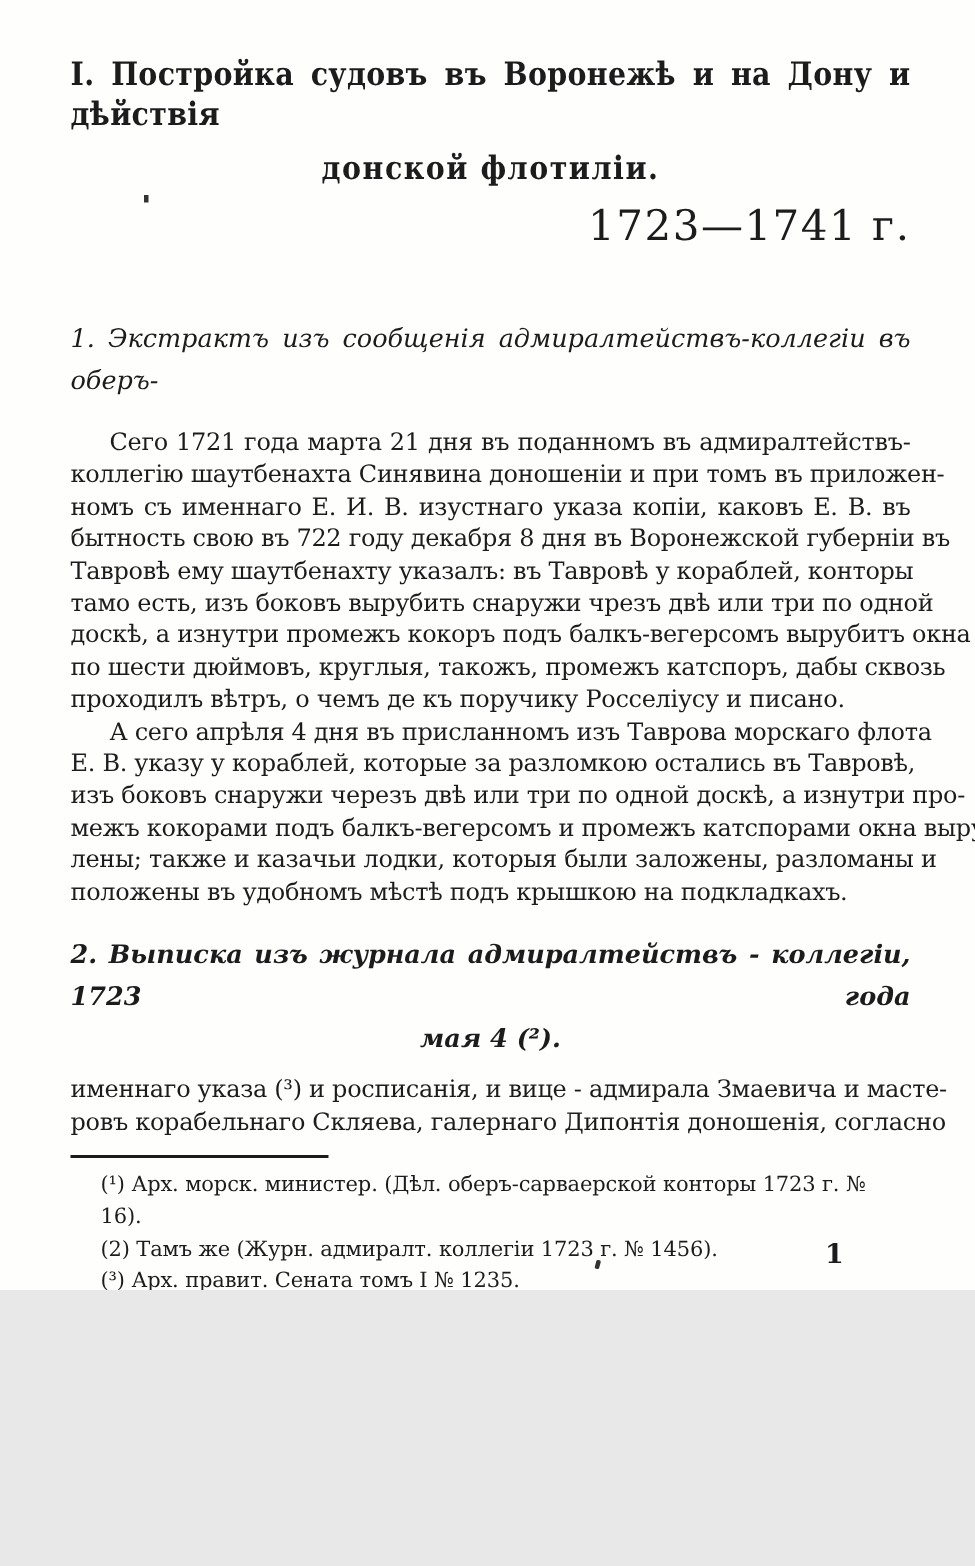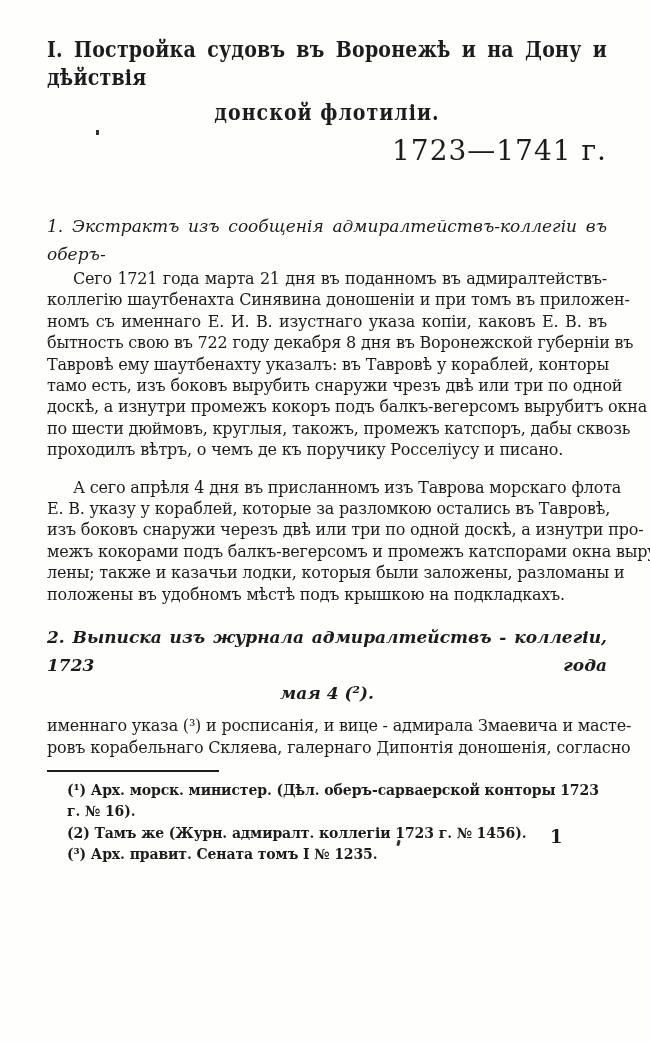--- a/index.html
+++ b/index.html
@@ -1,20 +1,20 @@
 <!DOCTYPE html>
 <html><head>
 <meta charset="utf-8">
 <style>
   * { margin: 0; padding: 0; box-sizing: border-box; }
   html, body { background: #e8e8e8; }
   .page {
     position: relative;
     width: 650px;
-    height: 1044px;
+    height: 860px;
     margin: 0 auto;
     background: #fefefd;
     color: #1c1c1c;
     font-family: "DejaVu Serif", "Liberation Serif", serif;
     overflow: hidden;
   }
   .content { padding: 36px 43px 0 47px; }
 
   
   .title-l1 {
@@ -56,41 +56,41 @@
     text-align-last: justify;
   }
   .hl2 {
     font-style: italic;
     font-size: 17px;
     line-height: 28px;
     text-align: center;
   }
 
   
-  .para { }
-  .para.cont { margin-top: 16px; }
+  .para { margin-top: 16px; }
+  .para.cont { margin-top: 0; }
   .para.p3 { margin-top: 8px; }
   .tl {
     font-size: 16px;
     line-height: 21.4px;
     letter-spacing: -0.2px;
     text-align: justify;
     text-align-last: justify;
     white-space: nowrap;
   }
   .tl.last { text-align-last: left; }
   .tl.ind { text-indent: 26px; }
 
   
   .fn-rule {
     margin-top: 12px;
     width: 172px;
     border-top: 2px solid #1c1c1c;
   }
-  .footnotes { margin-top: 8px; font-weight: bold; }
+  .footnotes { margin-top: 8px; }
   .fn {
     font-size: 14px;
     line-height: 21.5px;
     padding-left: 20px;
     letter-spacing: -0.1px;
   }
 
   .page-number {
     position: absolute;
     left: 550px;

